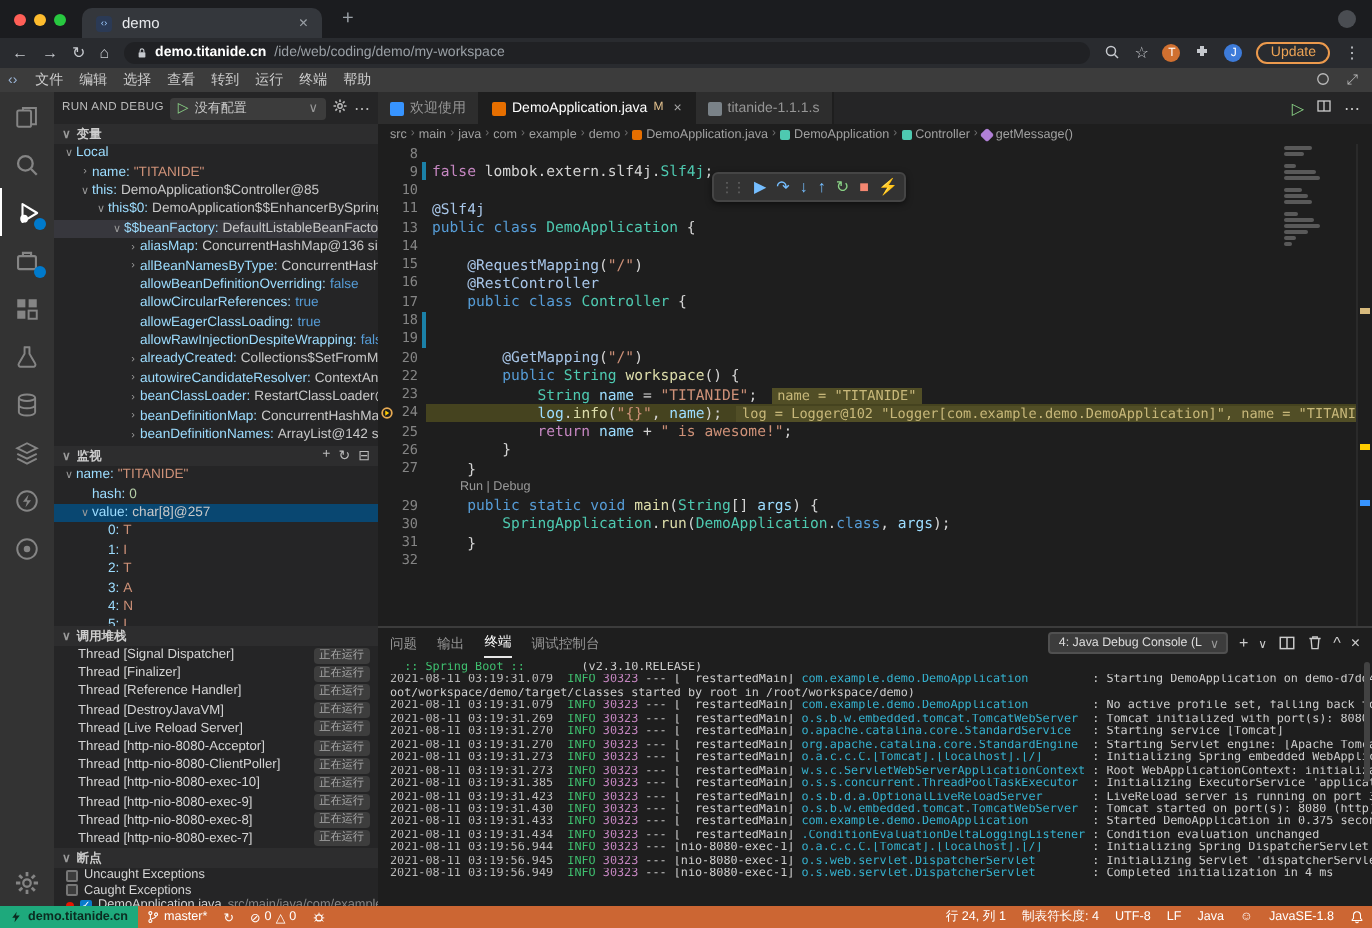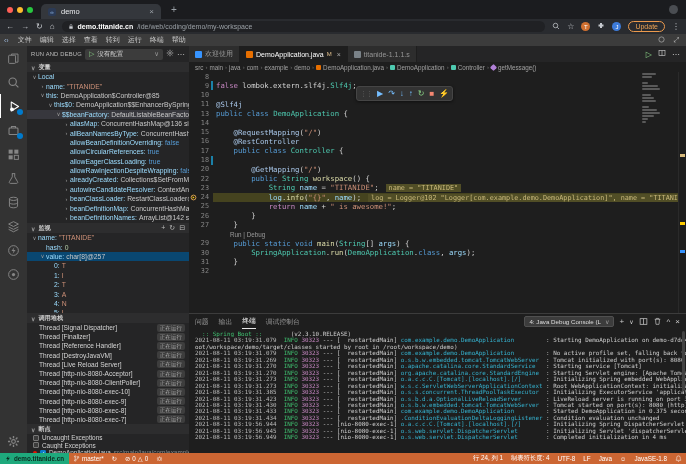--- a/index.html
+++ b/index.html
@@ -588,20 +588,21 @@
               <div class="cline"><span class="gut"></span><span class="lnum">8</span><span class="modbar"></span><span class="ctext"></span></div>
               <div class="cline"><span class="gut"></span><span class="lnum">9</span><span class="modbar on"></span><span class="ctext"><span class="tok-ctl">false</span><span class="tok-pl"> lombok.extern.slf4j.</span><span class="tok-cls">Slf4j</span><span class="tok-pl">;</span></span></div>
               <div class="cline"><span class="gut"></span><span class="lnum">10</span><span class="modbar"></span><span class="ctext"></span></div>
               <div class="cline"><span class="gut"></span><span class="lnum">11</span><span class="modbar"></span><span class="ctext"><span class="tok-ann">@Slf4j</span></span></div>
               <div class="cline"><span class="gut"></span><span class="lnum">13</span><span class="modbar"></span><span class="ctext"><span class="tok-kw">public class </span><span class="tok-cls">DemoApplication</span><span class="tok-pl"> {</span></span></div>
               <div class="cline"><span class="gut"></span><span class="lnum">14</span><span class="modbar"></span><span class="ctext"></span></div>
               <div class="cline"><span class="gut"></span><span class="lnum">15</span><span class="modbar"></span><span class="ctext"><span class="tok-pl">    </span><span class="tok-ann">@RequestMapping</span><span class="tok-pl">(</span><span class="tok-str">"/"</span><span class="tok-pl">)</span></span></div>
               <div class="cline"><span class="gut"></span><span class="lnum">16</span><span class="modbar"></span><span class="ctext"><span class="tok-pl">    </span><span class="tok-ann">@RestController</span></span></div>
               <div class="cline"><span class="gut"></span><span class="lnum">17</span><span class="modbar"></span><span class="ctext"><span class="tok-pl">    </span><span class="tok-kw">public class </span><span class="tok-cls">Controller</span><span class="tok-pl"> {</span></span></div>
               <div class="cline"><span class="gut"></span><span class="lnum">18</span><span class="modbar on"></span><span class="ctext"></span></div>
+              <div class="cline"><span class="gut"></span><span class="lnum">19</span><span class="modbar on"></span><span class="ctext"></span></div>
               <div class="cline"><span class="gut"></span><span class="lnum">20</span><span class="modbar"></span><span class="ctext"><span class="tok-pl">        </span><span class="tok-ann">@GetMapping</span><span class="tok-pl">(</span><span class="tok-str">"/"</span><span class="tok-pl">)</span></span></div>
               <div class="cline"><span class="gut"></span><span class="lnum">22</span><span class="modbar"></span><span class="ctext"><span class="tok-pl">        </span><span class="tok-kw">public </span><span class="tok-cls">String</span><span class="tok-pl"> </span><span class="tok-fn">workspace</span><span class="tok-pl">() {</span></span></div>
               <div class="cline"><span class="gut"></span><span class="lnum">23</span><span class="modbar"></span><span class="ctext"><span class="tok-pl">            </span><span class="tok-cls">String</span><span class="tok-pl"> </span><span class="tok-var">name</span><span class="tok-pl"> = </span><span class="tok-str">"TITANIDE"</span><span class="tok-pl">;</span><span class="hint">name = "TITANIDE"</span></span></div>
               <div class="cline hl"><span class="gut"><svg class="bpicon" viewBox="0 0 16 16">
                     <circle cx="8" cy="8" r="5.5" fill="none" stroke="#e8ab53" stroke-width="2"></circle>
                     <path d="M6 5l4.5 3L6 11z" fill="#ffcc00"></path>
                   </svg></span><span class="lnum">24</span><span class="modbar"></span><span class="ctext"><span class="tok-pl">            </span><span class="tok-var">log</span><span class="tok-pl">.</span><span class="tok-fn">info</span><span class="tok-pl">(</span><span class="tok-str">"{}"</span><span class="tok-pl">, </span><span class="tok-var">name</span><span class="tok-pl">);</span><span class="hint">log = Logger@102 "Logger[com.example.demo.DemoApplication]", name = "TITANIDE"</span></span></div>
               <div class="cline"><span class="gut"></span><span class="lnum">25</span><span class="modbar"></span><span class="ctext"><span class="tok-pl">            </span><span class="tok-ctl">return</span><span class="tok-pl"> </span><span class="tok-var">name</span><span class="tok-pl"> + </span><span class="tok-str">" is awesome!"</span><span class="tok-pl">;</span></span></div>
               <div class="cline"><span class="gut"></span><span class="lnum">26</span><span class="modbar"></span><span class="ctext"><span class="tok-pl">        }</span></span></div>
               <div class="cline"><span class="gut"></span><span class="lnum">27</span><span class="modbar"></span><span class="ctext"><span class="tok-pl">    }</span></span></div>

